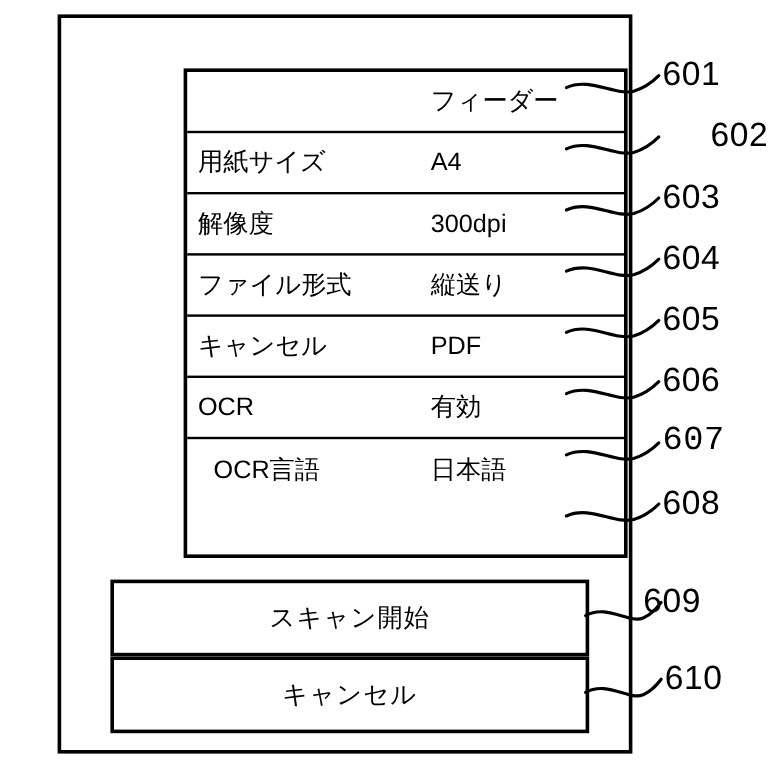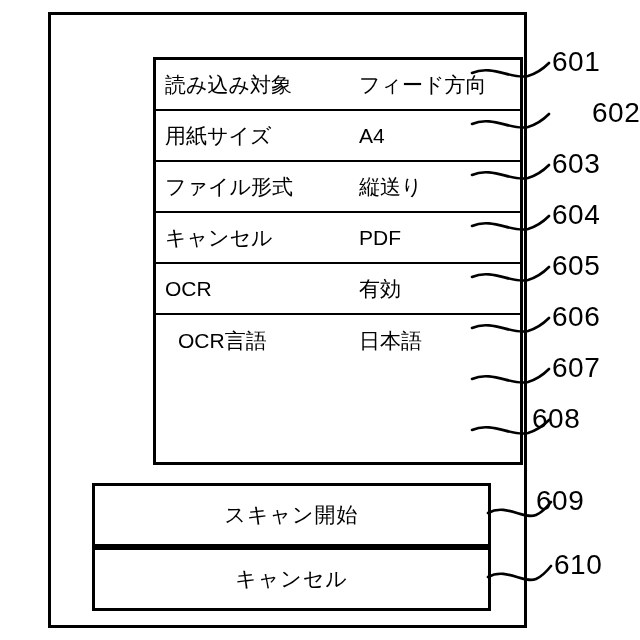--- a/index.html
+++ b/index.html
@@ -112,30 +112,33 @@
 </head>
 <body>
 
 <div id="figure-root">
 
   <div class="device-frame">
 
     <div class="settings-table">
 
       <div class="settings-row">
-        <span class="row-label">読み込み対象</span>
-        <span class="row-value">フィード方向</span>
+        <span class="row-value">フィーダー</span>
       </div>
 
       <div class="settings-row">
         <span class="row-label">用紙サイズ</span>
         <span class="row-value">A4</span>
       </div>
 
 
+      <div class="settings-row">
+        <span class="row-label">解像度</span>
+        <span class="row-value">300dpi</span>
+      </div>
 
       <div class="settings-row">
         <span class="row-label">ファイル形式</span>
         <span class="row-value">縦送り</span>
       </div>
 
       <div class="settings-row">
         <span class="row-label">キャンセル</span>
         <span class="row-value">PDF</span>
       </div>
@@ -176,18 +179,18 @@
       <path d="M488 577 C 506 567, 524 584, 536 579 C 543 576, 547 571, 551 566"></path>
     </g>
   </svg>
 
   <div class="ref-numeral" style="left:552px; top:48px;">601</div>
   <div class="ref-numeral" style="left:552px; top:99px;margin-left:40px;">602</div>
   <div class="ref-numeral" style="left:552px; top:150px;">603</div>
   <div class="ref-numeral" style="left:552px; top:201px;">604</div>
   <div class="ref-numeral" style="left:552px; top:252px;text-align:center;">605</div>
   <div class="ref-numeral" style="left:552px; top:303px;">606</div>
-  <div class="ref-numeral" style="left:552px; top:354px;">607</div>
-  <div class="ref-numeral" style="left:532px; top:405px;">608</div>
+  <div class="ref-numeral" style="left:552px; top:354px;font-family:Liberation Mono, monospace;">607</div>
+  <div class="ref-numeral" style="left:552px; top:405px;">608</div>
   <div class="ref-numeral" style="left:536px; top:487px;">609</div>
   <div class="ref-numeral" style="left:554px; top:551px;">610</div>
 
 </div>
 
 </body></html>

